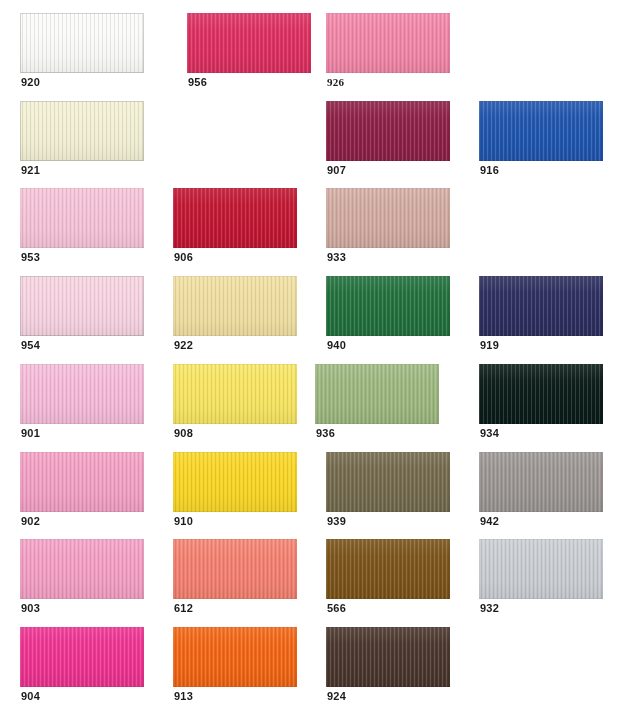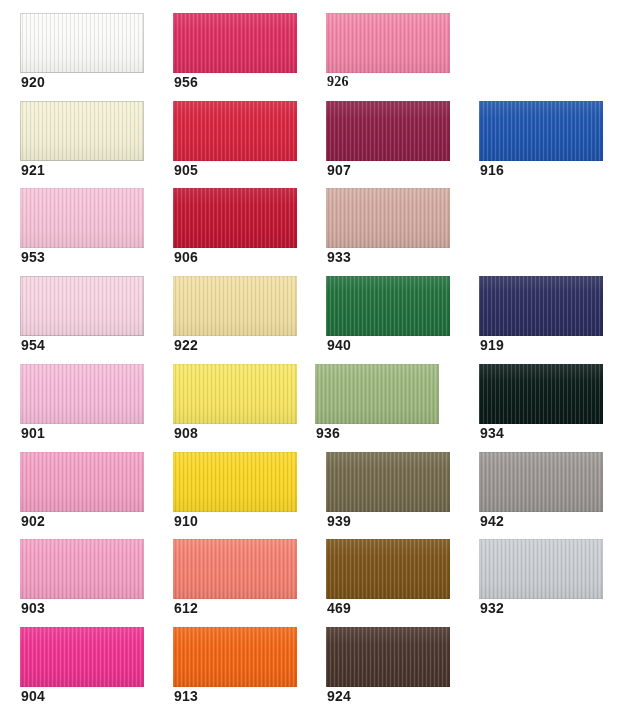--- a/index.html
+++ b/index.html
@@ -60,51 +60,47 @@
         rgba(255,255,255,0.10) 0%,
         rgba(255,255,255,0.02) 28%,
         rgba(0,0,0,0.015) 72%,
         rgba(0,0,0,0.06) 100%);
     pointer-events: none;
   }
   .swatch-label {
     position: absolute;
     left: 21px;
     top: 76px;
-    font-size: 14px;
+    font-size: 11px;
     font-weight: bold;
     color: #1b1b1b;
     letter-spacing: 0.2px;
     line-height: 12px;
     white-space: nowrap;
   }
 </style>
 </head>
 <body>
 
 <div id="chart">
     <div class="swatch-cell" style="left: 0px; top: 0px;">
       <div class="swatch-chip pale" title="920" style="background-color: rgb(251, 251, 249);"></div>
       <div class="swatch-label">920</div>
     </div>
-    <div class="swatch-cell" style="left: 153px; top: 0px;">
+    <div class="swatch-cell" style="left: 167px; top: 0px;">
       <div class="swatch-chip" title="956" style="background-color: rgb(221, 47, 96);"></div>
       <div class="swatch-label">956</div>
     </div>
     <div class="swatch-cell" style="left: 306px; top: 0px; font-family: Liberation Serif, serif;">
       <div class="swatch-chip" title="926" style="background-color: rgb(242, 134, 168);"></div>
       <div class="swatch-label">926</div>
     </div>
     <div class="swatch-cell" style="left: 0px; top: 87.7px;">
       <div class="swatch-chip pale" title="921" style="background-color: rgb(243, 240, 212);"></div>
       <div class="swatch-label">921</div>
-    </div>
-    <div class="swatch-cell" style="left: 153px; top: 87.7px;">
-      <div class="swatch-chip" title="905" style="background-color: rgb(216, 36, 63);"></div>
-      <div class="swatch-label">905</div>
     </div>
     <div class="swatch-cell" style="left: 306px; top: 87.7px;">
       <div class="swatch-chip" title="907" style="background-color: rgb(141, 32, 70);"></div>
       <div class="swatch-label">907</div>
     </div>
     <div class="swatch-cell" style="left: 459px; top: 87.7px;">
       <div class="swatch-chip" title="916" style="background-color: rgb(31, 85, 174);"></div>
       <div class="swatch-label">916</div>
     </div>
     <div class="swatch-cell" style="left: 0px; top: 175.4px; padding-left: 48px;">
@@ -170,21 +166,21 @@
     <div class="swatch-cell" style="left: 0px; top: 526.2px;">
       <div class="swatch-chip" title="903" style="background-color: rgb(244, 159, 196);"></div>
       <div class="swatch-label">903</div>
     </div>
     <div class="swatch-cell" style="left: 153px; top: 526.2px;">
       <div class="swatch-chip" title="944" style="background-color: rgb(244, 128, 111);"></div>
       <div class="swatch-label">612</div>
     </div>
     <div class="swatch-cell" style="left: 306px; top: 526.2px;">
       <div class="swatch-chip" title="923" style="background-color: rgb(123, 84, 25);"></div>
-      <div class="swatch-label">469</div>
+      <div class="swatch-label">566</div>
     </div>
     <div class="swatch-cell" style="left: 459px; top: 526.2px;">
       <div class="swatch-chip" title="932" style="background-color: rgb(201, 205, 210);"></div>
       <div class="swatch-label">932</div>
     </div>
     <div class="swatch-cell" style="left: 0px; top: 613.9px;">
       <div class="swatch-chip" title="904" style="background-color: rgb(238, 51, 145);"></div>
       <div class="swatch-label">904</div>
     </div>
     <div class="swatch-cell" style="left: 153px; top: 613.9px;">

